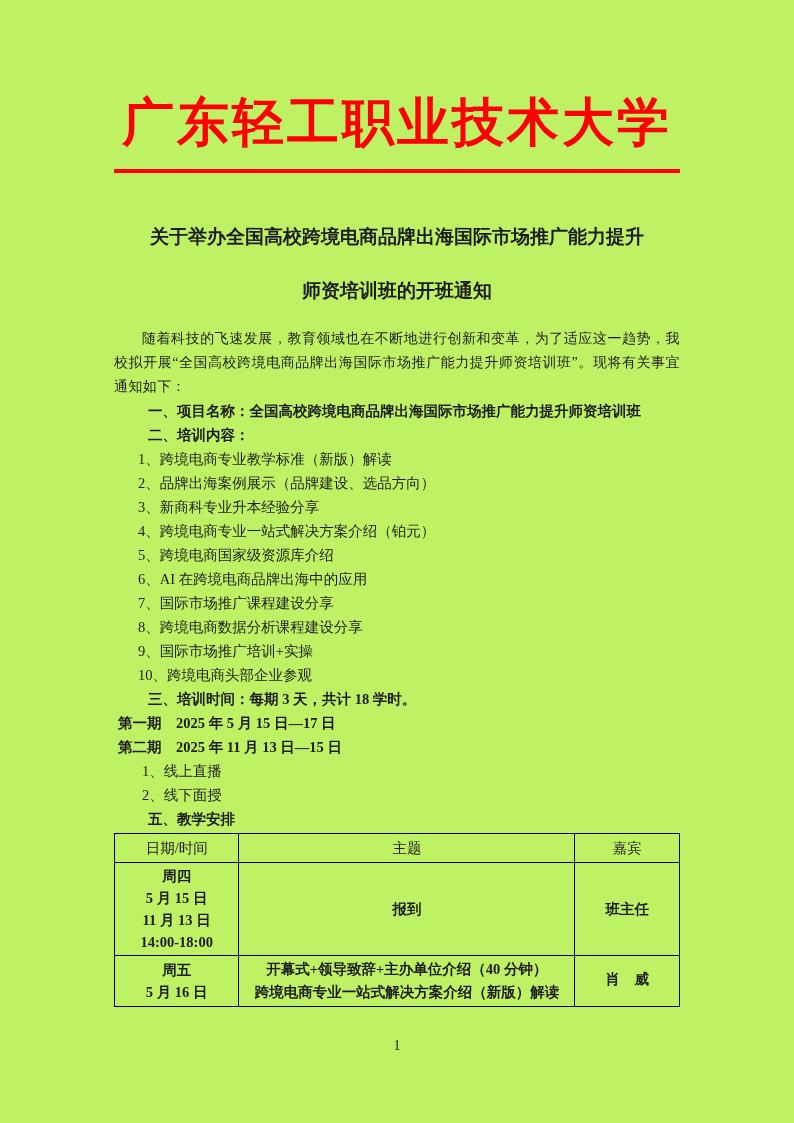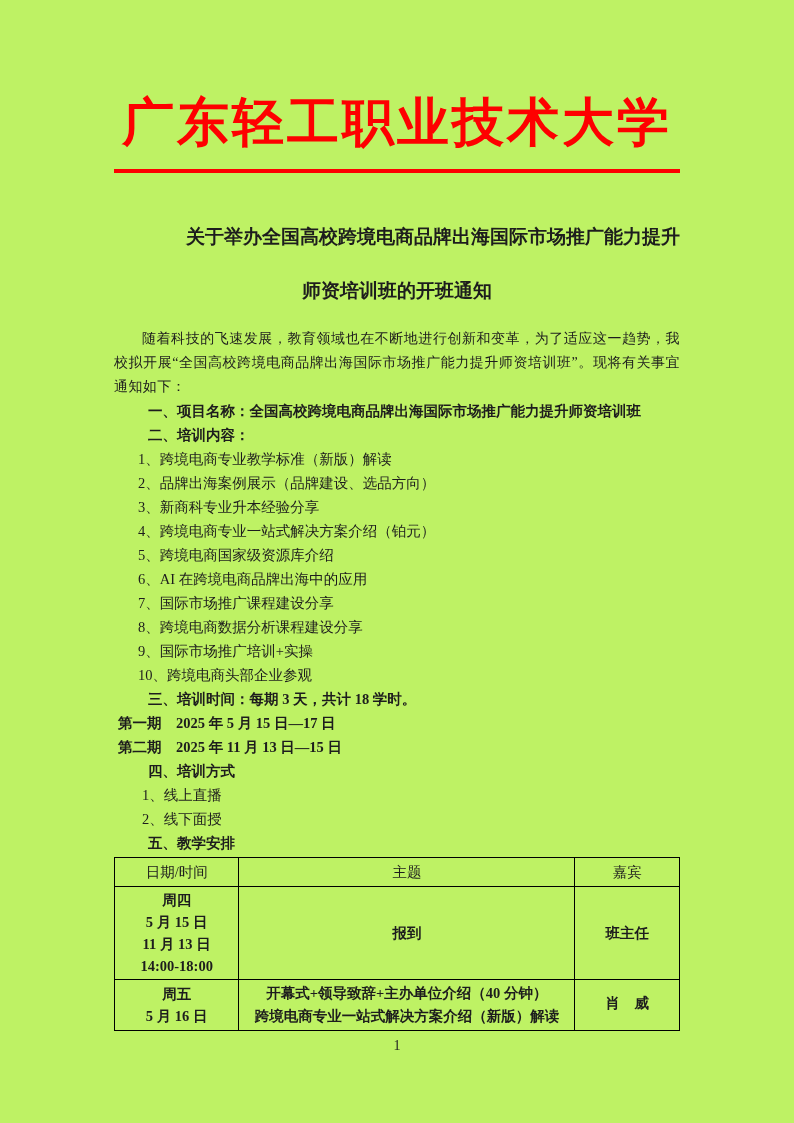--- a/index.html
+++ b/index.html
@@ -27,21 +27,21 @@
     line-height: 78px;
     white-space: nowrap;
   }
   .red-rule {
     border: none;
     border-top: 4px solid #fe0000;
     margin-top: 7px;
   }
 
   .doc-title { text-align: center; font-weight: bold; font-size: 19px; }
-  .doc-title .t1 { margin-top: 48px; line-height: 32px; text-align: right; }
+  .doc-title .t1 { margin-top: 48px; line-height: 32px; }
   .doc-title .t2 { margin-top: 22px; line-height: 32px; }
 
   .intro {
     margin-top: 20px;
     font-size: 14px;
     line-height: 24px;
     text-indent: 2em;
     text-align: justify;
     letter-spacing: 0.4px;
   }
@@ -109,21 +109,20 @@
     <p class="line ind-num">6、AI 在跨境电商品牌出海中的应用</p>
     <p class="line ind-num">7、国际市场推广课程建设分享</p>
     <p class="line ind-num">8、跨境电商数据分析课程建设分享</p>
     <p class="line ind-num">9、国际市场推广培训+实操</p>
     <p class="line ind-num">10、跨境电商头部企业参观</p>
 
     <p class="line bold ind-sec">三、培训时间：每期 3 天，共计 18 学时。</p>
     <p class="line bold ind-period">第一期　2025 年 5 月 15 日—17 日</p>
     <p class="line bold ind-period">第二期　2025 年 11 月 13 日—15 日</p>
 
-    <p class="line bold ind-sec">四、培训方式</p>
     <p class="line ind-method">1、线上直播</p>
     <p class="line ind-method">2、线下面授</p>
 
     <p class="line bold ind-sec">五、教学安排</p>
 
     <table class="schedule">
       <colgroup>
         <col style="width:22%">
         <col style="width:59.5%">
         <col style="width:18.5%">

